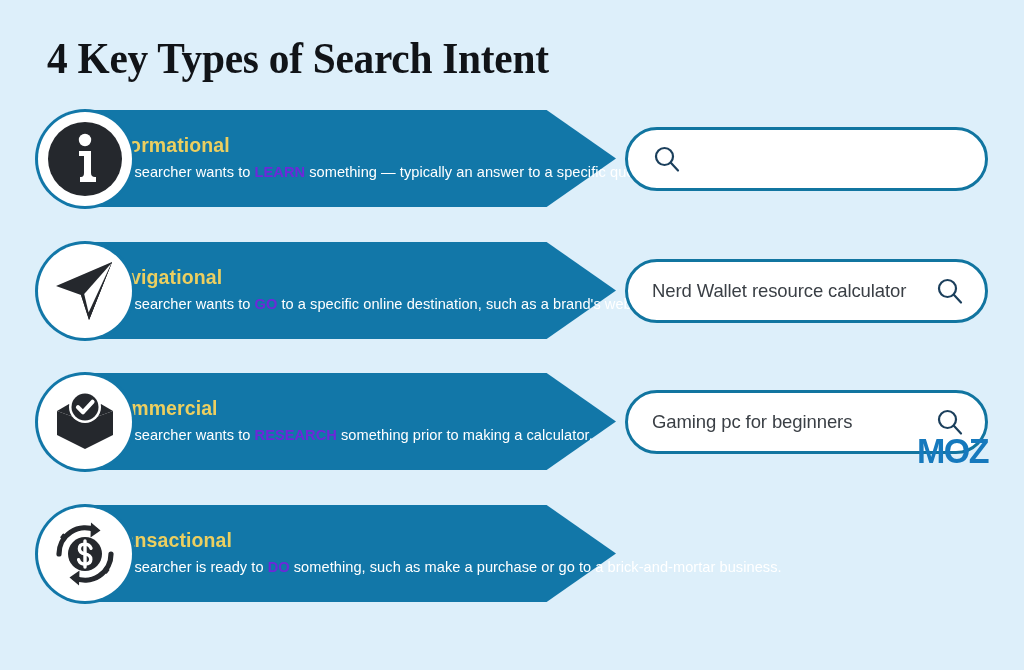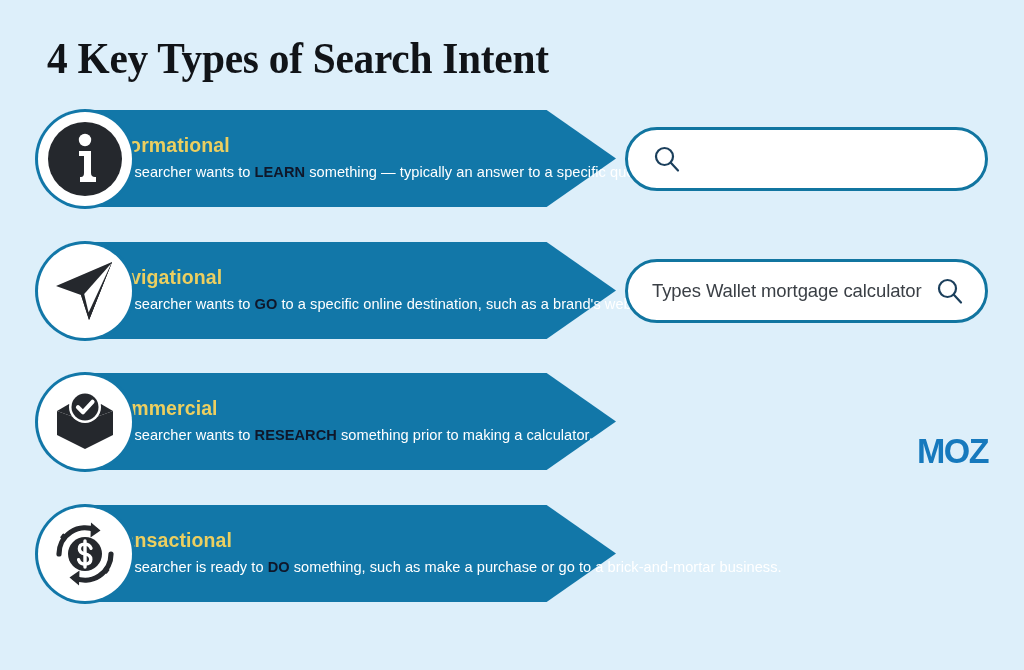--- a/index.html
+++ b/index.html
@@ -38,21 +38,21 @@
     display:flex; flex-direction:column; justify-content:center;
   }
   .cat-title {
     color:#eccf60; font-size:19.5px; font-weight:700;
     letter-spacing:.1px; line-height:1.1; margin-bottom:5px;
   }
   .cat-desc {
     color:#ffffff; font-size:14.6px; line-height:1.42;
     letter-spacing:.05px;
   }
-  .cat-desc b { color:#0f172a; font-weight:700;margin-top:16px; }
+  .cat-desc b { color:#6d28d9; font-weight:700;margin-top:16px; }
 
   
   .icon-circle {
     position:absolute; left:38px; top:2px;
     width:94px; height:94px; border-radius:50%;
     background:#ffffff;
     display:flex; align-items:center; justify-content:center;
     box-shadow:0 0 0 3px #1277a8;
   }
   .icon-circle svg { display:block; }
@@ -118,21 +118,21 @@
     <div class="icon-circle">
       <svg width="74" height="74" viewBox="0 0 74 74">
         <path d="M64 8 L8 32 L33 41 L41 66 Z" fill="#25282d"></path>
         <path d="M64 8 L33 41 L41 66 Z" fill="#25282d"></path>
         <path d="M64 8 L34.5 39 L40 58 Z" fill="#ffffff" opacity="0"></path>
         <path d="M64 8 L35 40.5 L41.2 65.5 Z" fill="#25282d"></path>
         <path d="M63.4 9.2 L36.2 40 L40.6 58.5 Z" fill="#ffffff"></path>
       </svg>
     </div>
     <div class="search-pill">
-      <div class="search-text">Types Wallet mortgage calculator</div>
+      <div class="search-text">Nerd Wallet resource calculator</div>
       <svg class="search-ico" viewBox="0 0 30 30">
         <circle cx="12.5" cy="12.5" r="8.5" fill="none" stroke="#1b3f5c" stroke-width="2.2"></circle>
         <line x1="18.6" y1="18.6" x2="26" y2="26.5" stroke="#1b3f5c" stroke-width="2.2" stroke-linecap="round"></line>
       </svg>
     </div>
   </div>
 
   <div class="row row-3">
     <div class="banner"></div>
     <div class="banner-inner">
@@ -144,20 +144,27 @@
 
         <path d="M37 36 L9 26 L9 50 L37 64 Z" fill="#25282d"></path>
         <path d="M37 36 L65 26 L65 50 L37 64 Z" fill="#25282d"></path>
 
         <path d="M9 26 L21 19 L37 27 L37 36 Z" fill="#25282d"></path>
         <path d="M65 26 L53 19 L37 27 L37 36 Z" fill="#25282d"></path>
 
         <circle cx="37" cy="22" r="16" fill="#ffffff"></circle>
         <circle cx="37" cy="22" r="13.5" fill="#25282d"></circle>
         <path d="M30 22.3 L35 27.2 L44.5 16.8" fill="none" stroke="#ffffff" stroke-width="4.2" stroke-linecap="round" stroke-linejoin="round"></path>
+      </svg>
+    </div>
+    <div class="search-pill">
+      <div class="search-text">Gaming pc for beginners</div>
+      <svg class="search-ico" viewBox="0 0 30 30">
+        <circle cx="12.5" cy="12.5" r="8.5" fill="none" stroke="#1b3f5c" stroke-width="2.2"></circle>
+        <line x1="18.6" y1="18.6" x2="26" y2="26.5" stroke="#1b3f5c" stroke-width="2.2" stroke-linecap="round"></line>
       </svg>
     </div>
   </div>
 
   <div class="row row-4">
     <div class="banner"></div>
     <div class="banner-inner">
       <div class="cat-title">Transactional</div>
       <div class="cat-desc"><span>The searcher is ready to </span><b>DO</b><span> something, such as make a purchase or go to a brick-and-mortar business.</span></div>
     </div>

